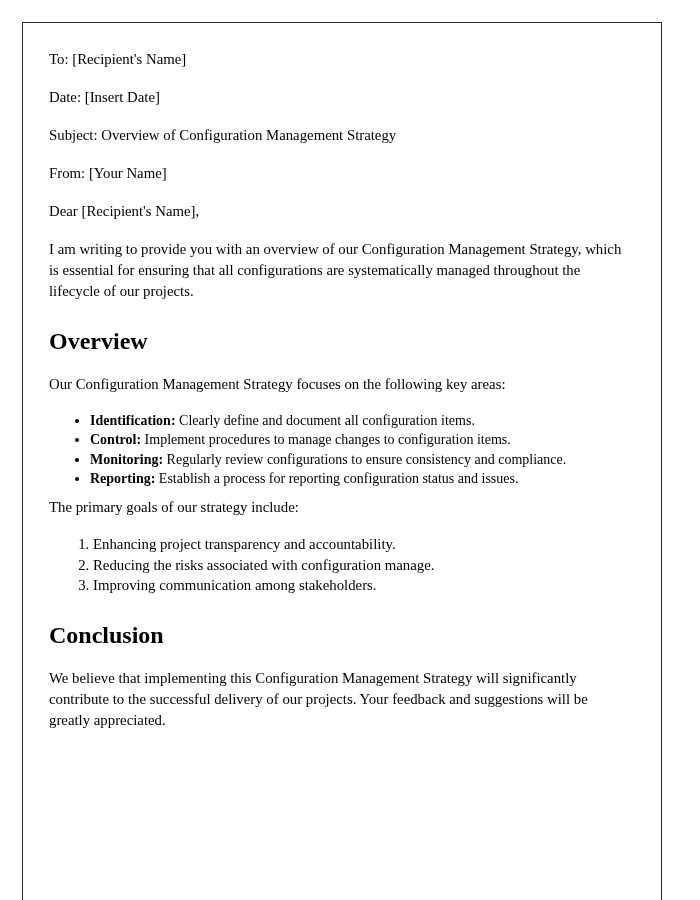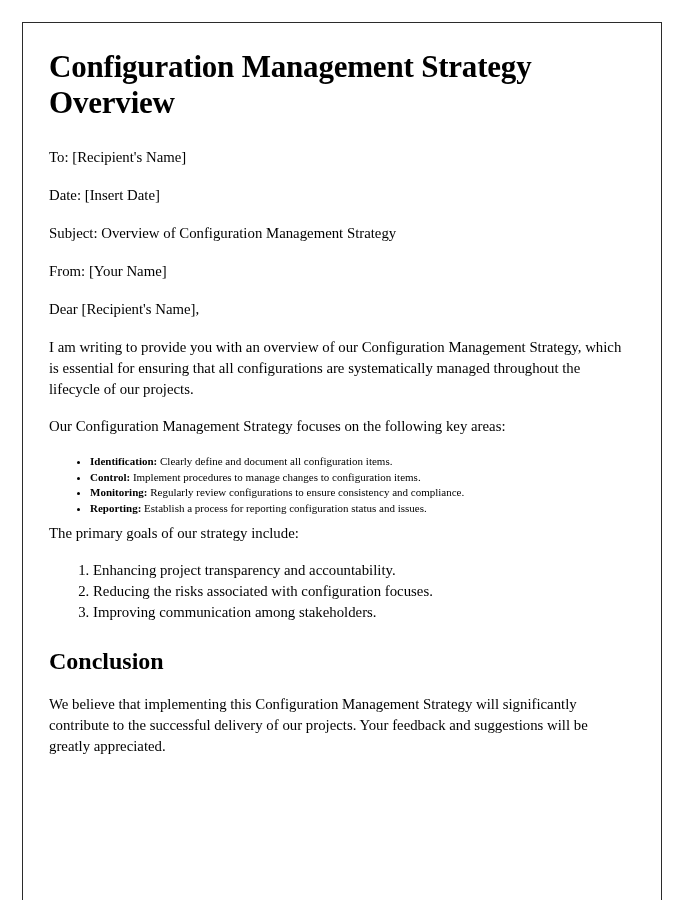--- a/index.html
+++ b/index.html
@@ -58,21 +58,21 @@
   p.body-para.intro {
     margin-bottom: 16px;
   }
 
   ul.bullet-list {
     margin: 0 0 8px 0;
     padding-left: 41px;
     list-style-type: disc;
   }
   ul.bullet-list li {
-    font-size: 11px;
+    font-size: 14px;
     line-height: 1.33;
     margin: 0 0 1px 0;
   }
   ul.bullet-list li .term {
     font-weight: bold;
   }
 
   ol.number-list {
     margin: 0 0 8px 0;
     padding-left: 44px;
@@ -83,45 +83,45 @@
     line-height: 1.33;
     margin: 0 0 1px 0;
   }
 </style>
 </head>
 <body>
 
 <div class="page">
   <div class="page-inner">
 
-    <h1 class="doc-title">Configuration Management Strategy Overview</h1>
 
     <div>
       <p class="meta-line">To: [Recipient's Name]</p>
       <p class="meta-line">Date: [Insert Date]</p>
       <p class="meta-line">Subject: Overview of Configuration Management Strategy</p>
       <p class="meta-line">From: [Your Name]</p>
     </div>
 
     <p class="meta-line">Dear [Recipient's Name],</p>
 
     <p class="body-para intro">I am writing to provide you with an overview of our Configuration Management Strategy, which is essential for ensuring that all configurations are systematically managed throughout the lifecycle of our projects.</p>
 
+    <h2 class="section-heading">Overview</h2>
     <p class="body-para">Our Configuration Management Strategy focuses on the following key areas:</p>
     <ul class="bullet-list">
       <li><span class="term">Identification:</span><span> Clearly define and document all configuration items.</span></li>
       <li><span class="term">Control:</span><span> Implement procedures to manage changes to configuration items.</span></li>
       <li><span class="term">Monitoring:</span><span> Regularly review configurations to ensure consistency and compliance.</span></li>
       <li><span class="term">Reporting:</span><span> Establish a process for reporting configuration status and issues.</span></li>
     </ul>
 
     <p class="body-para">The primary goals of our strategy include:</p>
     <ol class="number-list">
       <li>Enhancing project transparency and accountability.</li>
-      <li>Reducing the risks associated with configuration focuses.</li>
+      <li>Reducing the risks associated with configuration manage.</li>
       <li>Improving communication among stakeholders.</li>
     </ol>
 
     <h2 class="section-heading">Conclusion</h2>
     <p class="body-para">We believe that implementing this Configuration Management Strategy will significantly contribute to the successful delivery of our projects. Your feedback and suggestions will be greatly appreciated.</p>
 
   </div>
 </div>
 
 </body></html>

